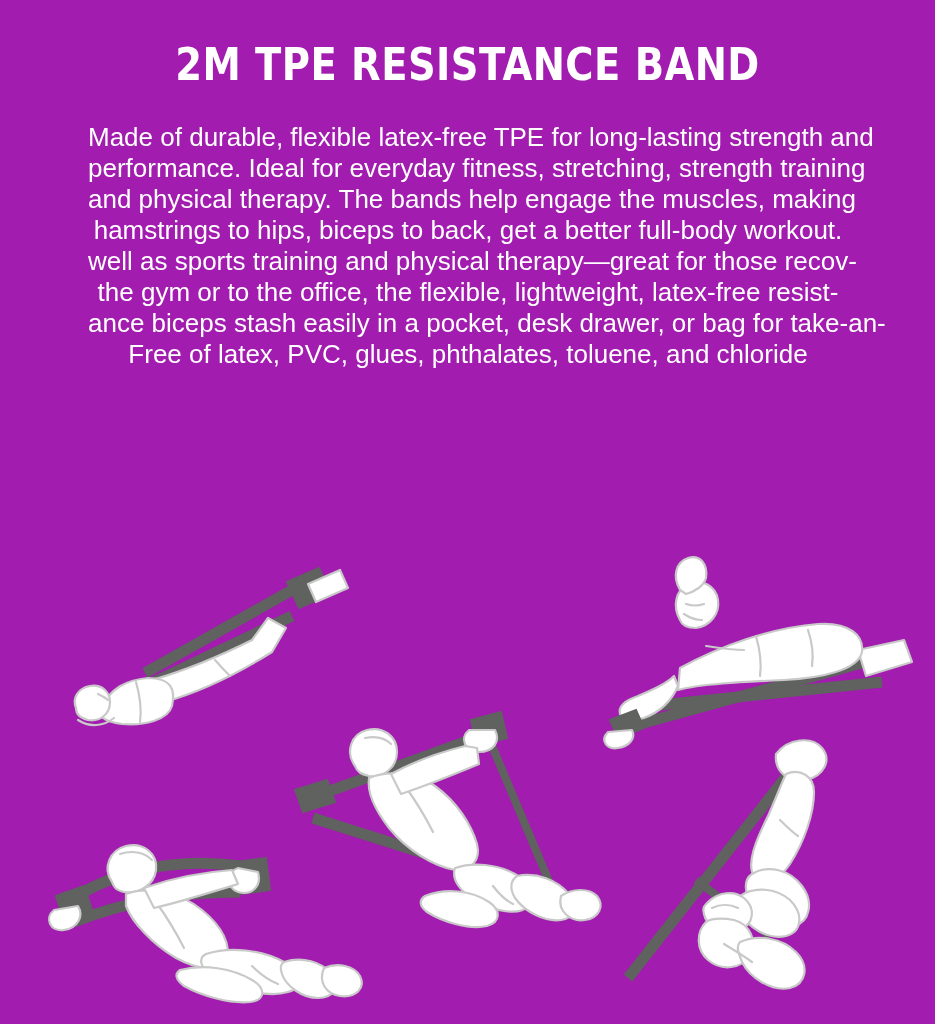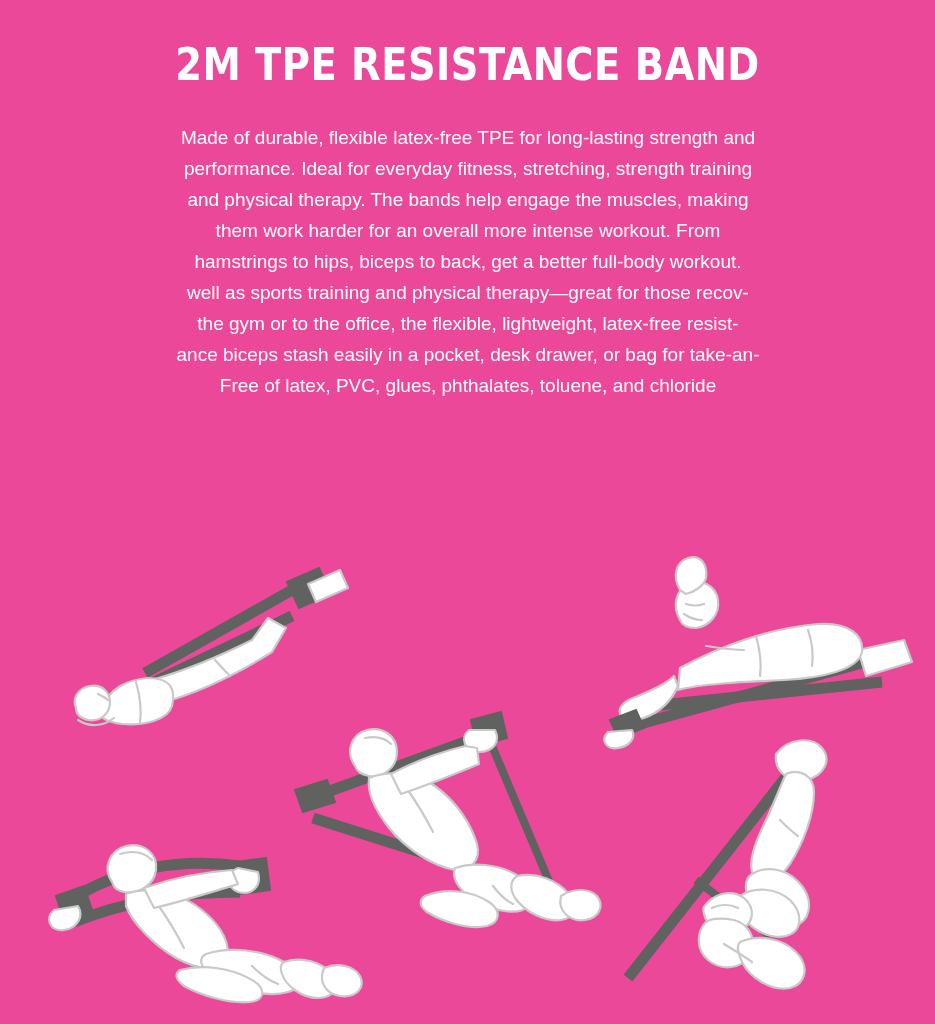--- a/index.html
+++ b/index.html
@@ -11,21 +11,21 @@
     height: 1024px;
     background: #b5cf16;
     font-family: "Liberation Sans", sans-serif;
     overflow: hidden;
     position: relative;
   }
   .page {
     position: relative;
     width: 935px;
     height: 1024px;
-    background: #ec4899;
+    background: #a21caf;
   }
   .title {
     position: absolute;
     top: 38px;
     left: 0;
     width: 935px;
     text-align: center;
     color: #ffffff;
     font-family: "DejaVu Sans", sans-serif;
     font-weight: bold;
@@ -36,21 +36,21 @@
     transform-origin: center top;
   }
   .description {
     position: absolute;
     top: 122px;
     left: 88px;
     width: 760px;
     text-align: center;
     color: #ffffff;
     font-family: "Liberation Sans", sans-serif;
-    font-size: 19px;
+    font-size: 26px;
     line-height: 31px;
   }
   .desc-line {
     display: block;
     white-space: nowrap;
   }
   .footnote {
     display: block;
     white-space: nowrap;
   }
@@ -100,21 +100,20 @@
 <body>
 
 <div class="page">
 
   <div class="title">2M TPE RESISTANCE BAND</div>
 
   <div class="description">
     <span class="desc-line">Made of durable, flexible latex-free TPE for long-lasting strength and</span>
     <span class="desc-line">performance. Ideal for everyday fitness, stretching, strength training</span>
     <span class="desc-line">and physical therapy.  The bands help engage the muscles, making</span>
-    <span class="desc-line">them work harder for an overall more intense workout. From</span>
     <span class="desc-line">hamstrings to hips, biceps to back, get a better full-body workout.</span>
     <span class="desc-line">well as sports training and physical therapy—great for those recov-</span>
     <span class="desc-line">the gym or to the office, the flexible, lightweight, latex-free resist-</span>
     <span class="desc-line">ance biceps stash easily in a pocket, desk drawer, or bag for take-an-</span>
     <span class="footnote">Free of latex, PVC, glues, phthalates, toluene, and chloride</span>
   </div>
 
   <div class="illustrations">
 
     <svg class="fig" style="left:40px; top:20px;" width="320" height="190" viewBox="0 0 320 190">

